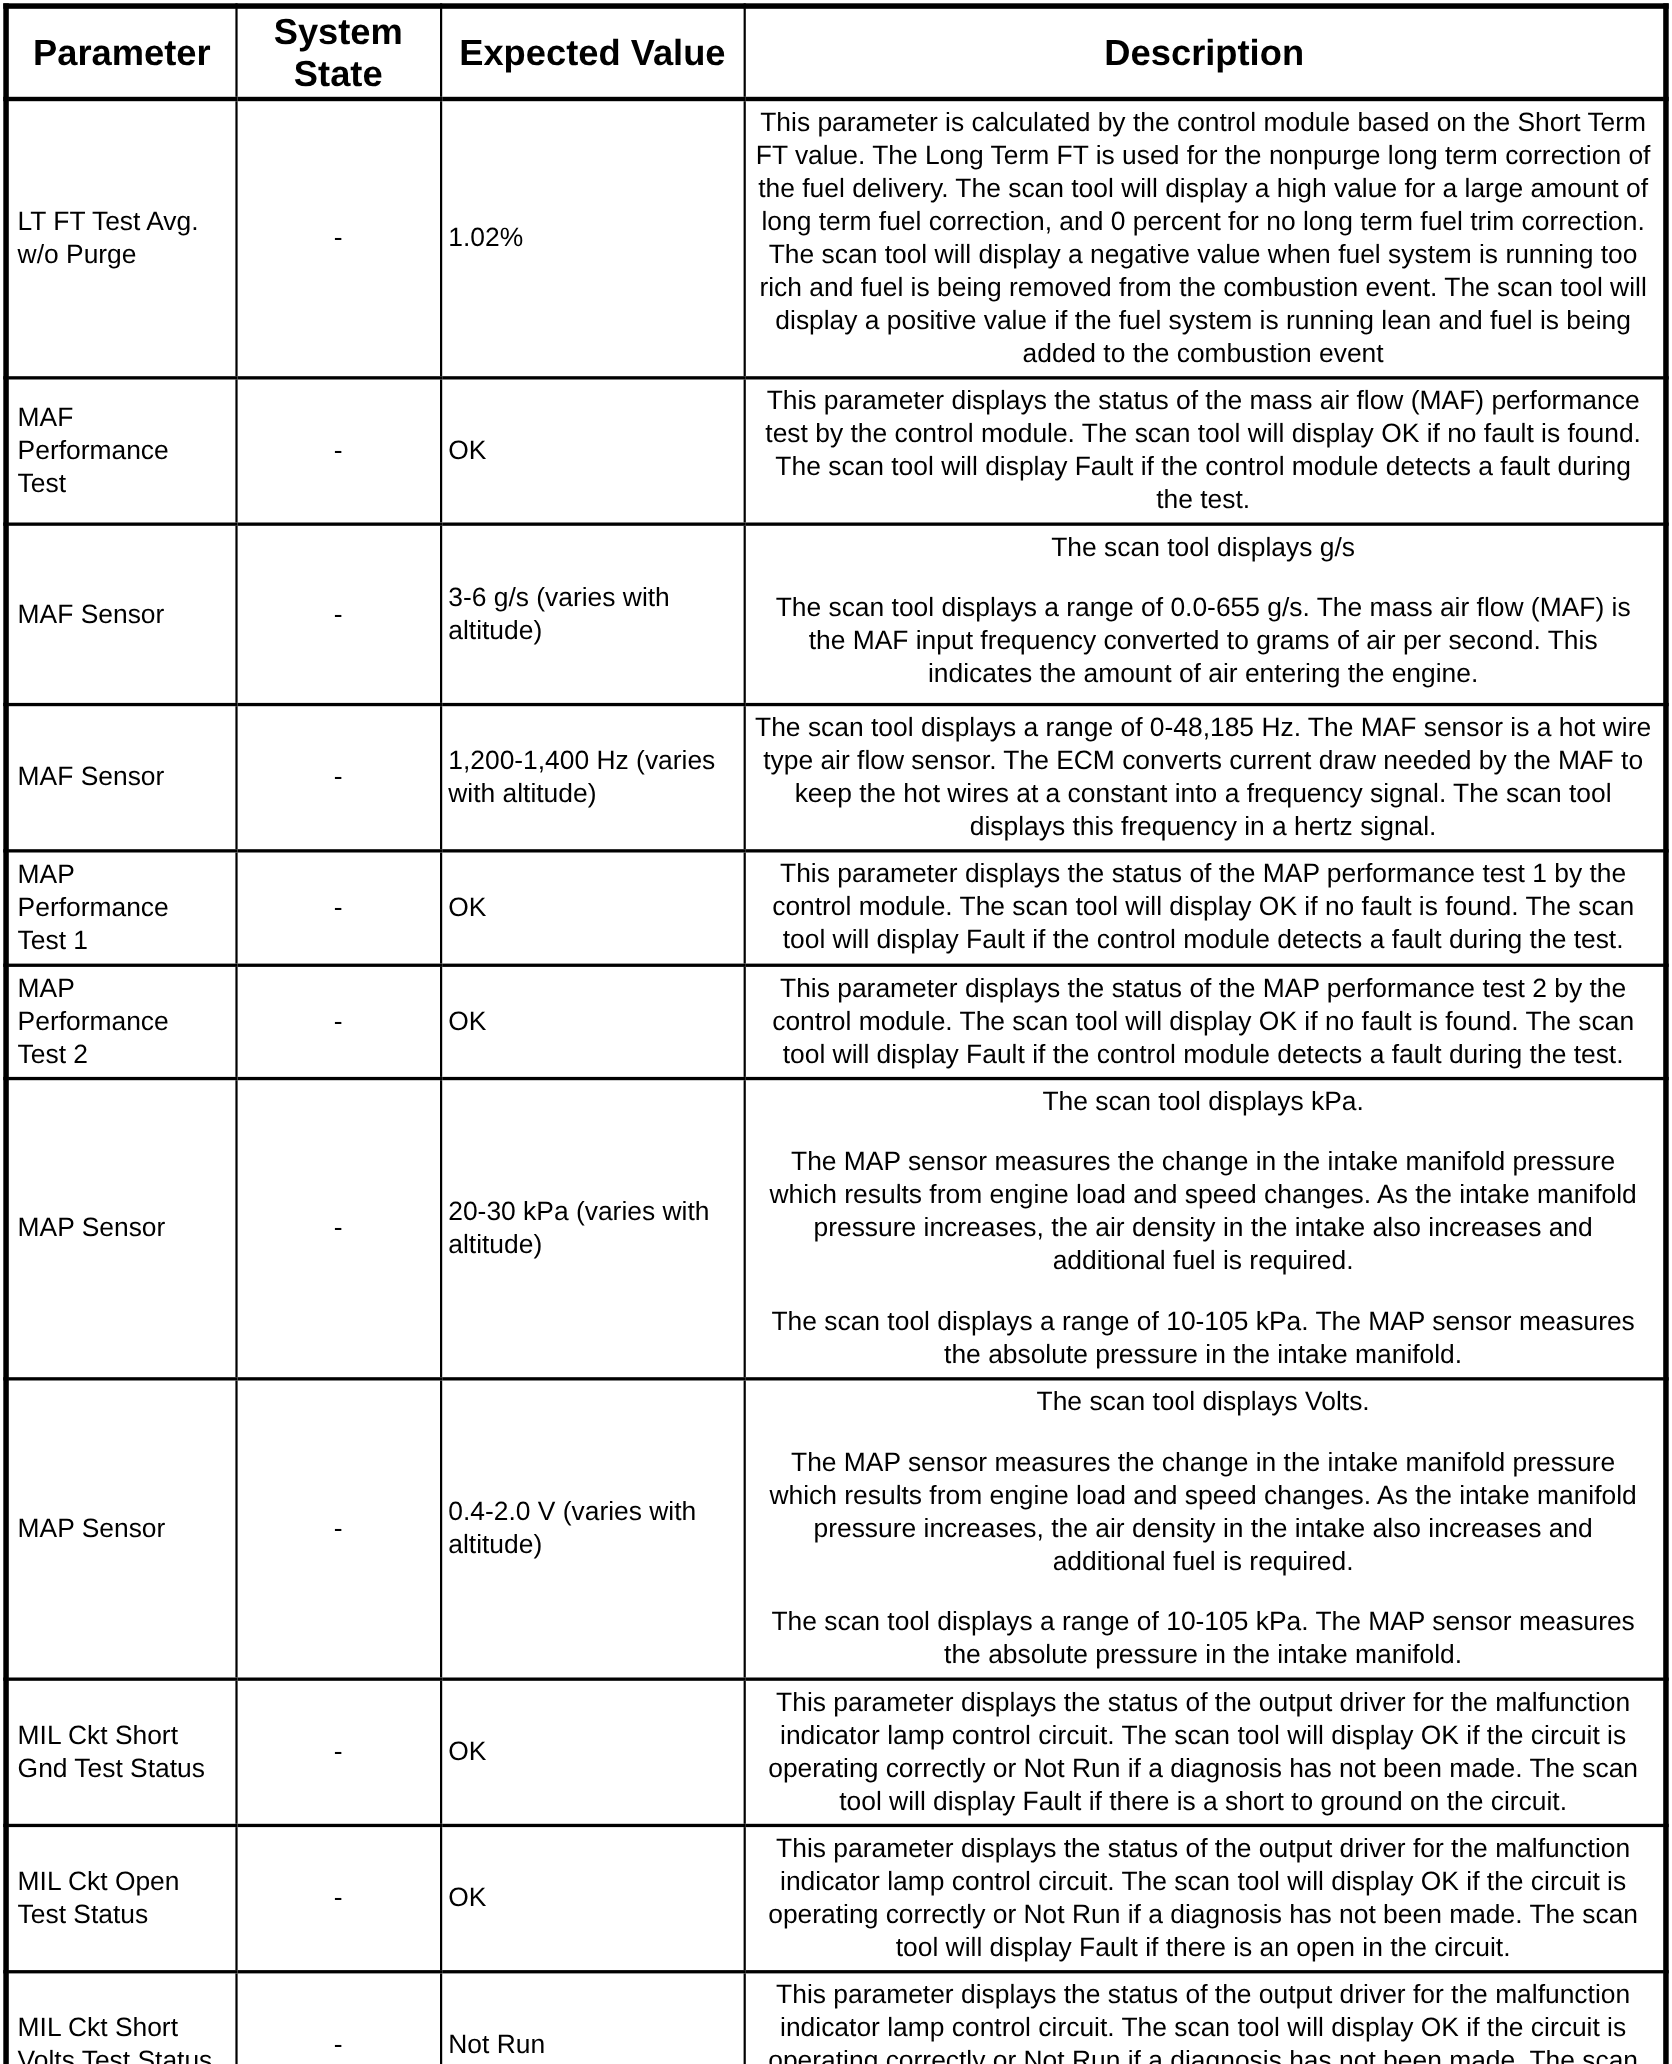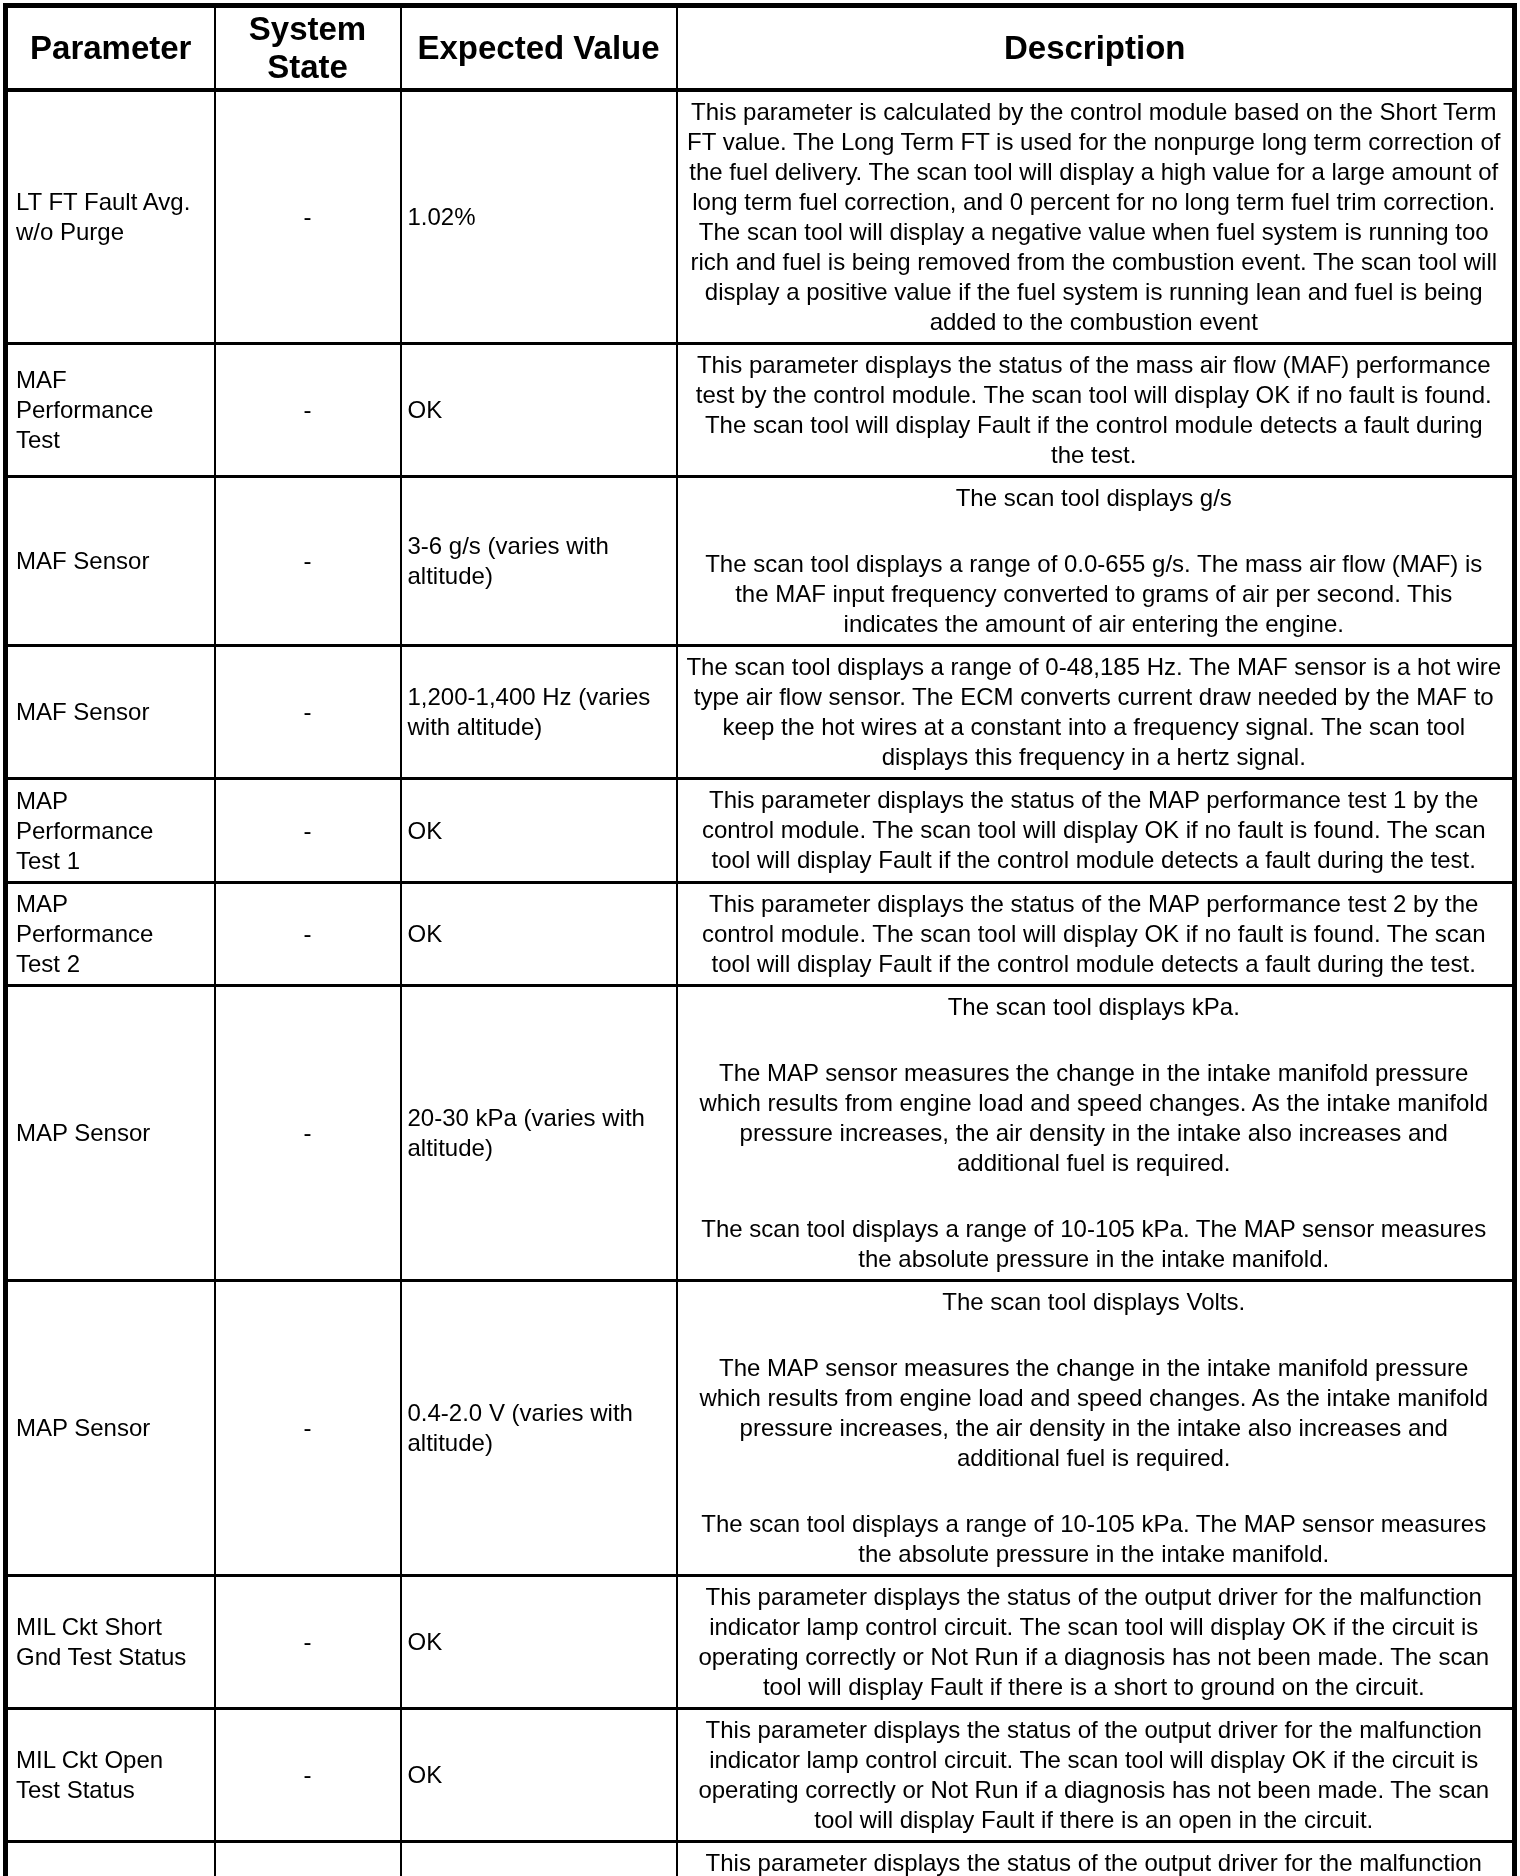--- a/index.html
+++ b/index.html
@@ -50,21 +50,21 @@
     line-height:30px;
     padding:4px 6px;
   }
   td.desc {
     text-align:center;
     vertical-align:top;
     padding:5px 10px 5px 8px;
     line-height:30px;
   }
   td.desc p { margin:0; }
-  td.desc p + p { margin-top:36px; }
+  td.desc p + p { margin-top:25px; }
 </style>
 </head>
 <body>
 
 <table class="param-table">
   <colgroup>
     <col style="width:209px">
     <col style="width:186px">
     <col style="width:276px">
     <col>
@@ -72,21 +72,21 @@
   <thead>
     <tr>
       <th>Parameter</th>
       <th>System State</th>
       <th>Expected Value</th>
       <th>Description</th>
     </tr>
   </thead>
   <tbody>
     <tr style="height:248px">
-      <td class="param">LT FT Fault Avg.
+      <td class="param">LT FT Test Avg.
 w/o Purge</td>
       <td class="state">-</td>
       <td class="value">1.02%</td>
       <td class="desc">
         <p>This parameter is calculated by the control module based on the Short Term FT value. The Long Term FT is used for the nonpurge long term correction of the fuel delivery. The scan tool will display a high value for a large amount of long term fuel correction, and 0 percent for no long term fuel trim correction. The scan tool will display a negative value when fuel system is running too rich and fuel is being removed from the combustion event. The scan tool will display a positive value if the fuel system is running lean and fuel is being added to the combustion event</p>
       </td>
     </tr>
     <tr style="height:127px">
       <td class="param">MAF
 Performance

